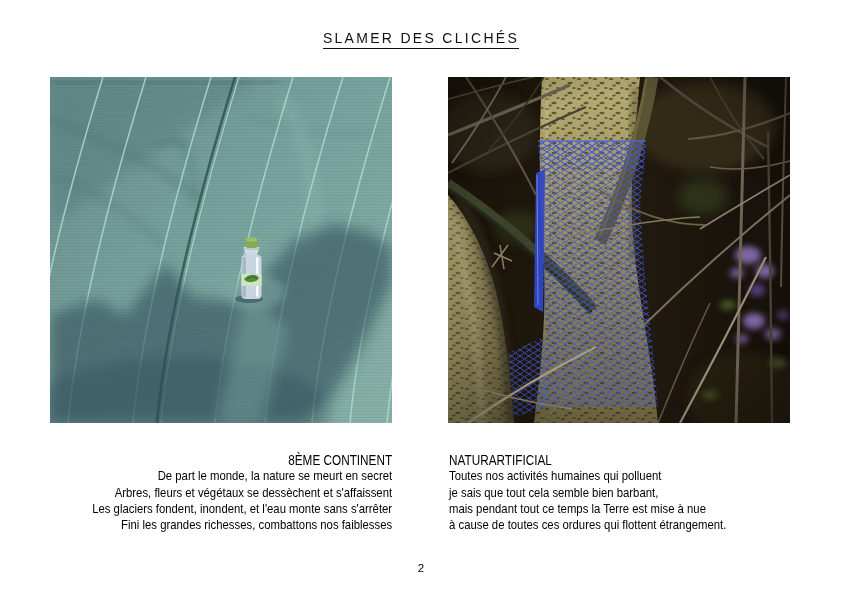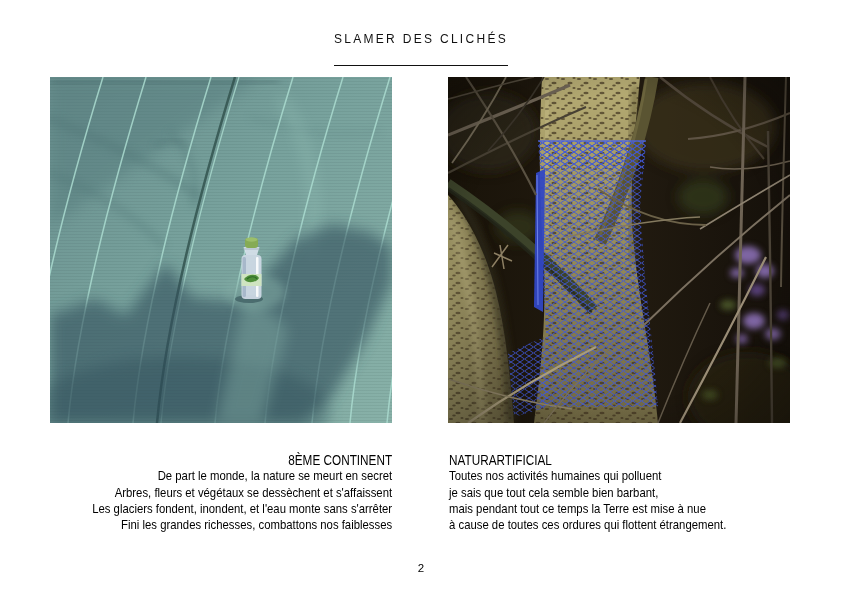--- a/index.html
+++ b/index.html
@@ -2,22 +2,22 @@
 <html><head>
 <meta charset="utf-8">
 <style>
   html,body{margin:0;padding:0;background:#ffffff;}
   .page{
     position:relative;width:842px;height:596px;background:#ffffff;overflow:hidden;
     font-family:"Liberation Sans", sans-serif;color:#000;
   }
   .title-bar{position:absolute;top:30px;left:0;width:842px;text-align:center;line-height:16px;}
   .title-bar span{
-    font-size:12px;letter-spacing:2.3px;color:#111;
-    border-bottom:1px solid #111;padding-bottom:19px;
+    font-size:14px;letter-spacing:2.3px;color:#111;
+    border-bottom:1px solid #111;padding-bottom:2px;
   }
   .photo{position:absolute;top:77px;width:342px;height:346px;}
   .photo svg{display:block;width:342px;height:346px;}
   .photo-left{left:50px;}
   .photo-right{left:448px;}
   .caption{
     position:absolute;top:452px;font-size:13.5px;line-height:16.3px;
     white-space:nowrap;color:#000;
   }
   .caption .cap-title{font-size:14px;}

